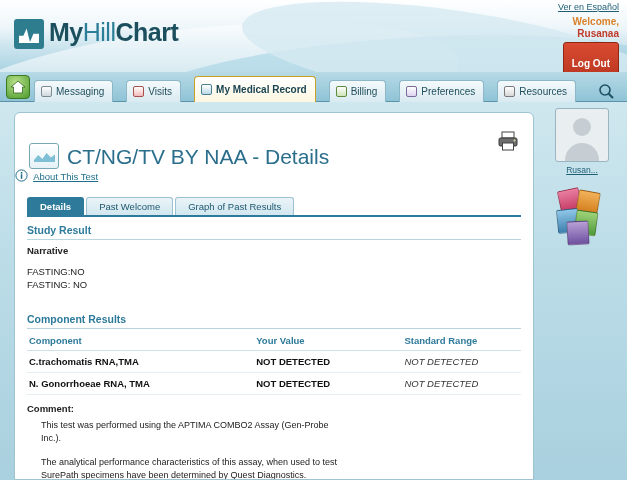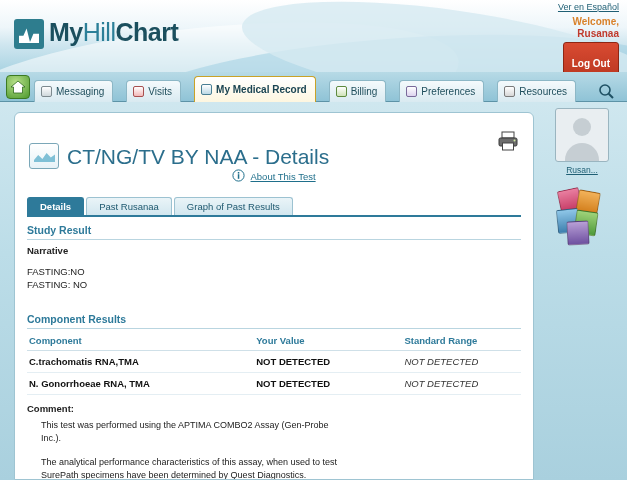--- a/index.html
+++ b/index.html
@@ -212,21 +212,21 @@
   .print-btn {
     position: absolute; right: 14px; top: 18px;
     width: 22px; height: 20px;
     cursor: pointer;
   }
 
   .about-row {
     position: relative;
     height: 22px;
     padding-right: 0;
-    text-align: center;
+    text-align: left;
     font-size: 9.5px;
   }
   .about-link { color: #1f6f8b; text-decoration: underline; cursor: pointer; }
   .about-ico {
     display: inline-block; vertical-align: -2px;
     width: 13px; height: 13px; margin-right: 3px;
   }
 
   
   .inner-tabs {
@@ -449,21 +449,21 @@
           <circle cx="6.5" cy="6.5" r="5.6" fill="#ffffff" stroke="#1f6f8b" stroke-width="1"></circle>
           <rect x="5.8" y="5.2" width="1.5" height="4.6" fill="#1f6f8b"></rect>
           <rect x="5.8" y="3" width="1.5" height="1.6" fill="#1f6f8b"></rect>
         </svg>
       </span>
       <span class="about-link">About This Test</span>
     </div>
 
     <div class="inner-tabs">
       <div class="itab active">Details</div>
-      <div class="itab">Past Rusanaa</div>
+      <div class="itab">Past Welcome</div>
       <div class="itab">Graph of Past Results</div>
     </div>
 
     <div class="section">
       <div class="section-head">Study Result</div>
       <div class="narrative-label">Narrative</div>
       <div class="narrative-body" style="white-space: pre-line;">FASTING:NO
 FASTING: NO</div>
     </div>
 

